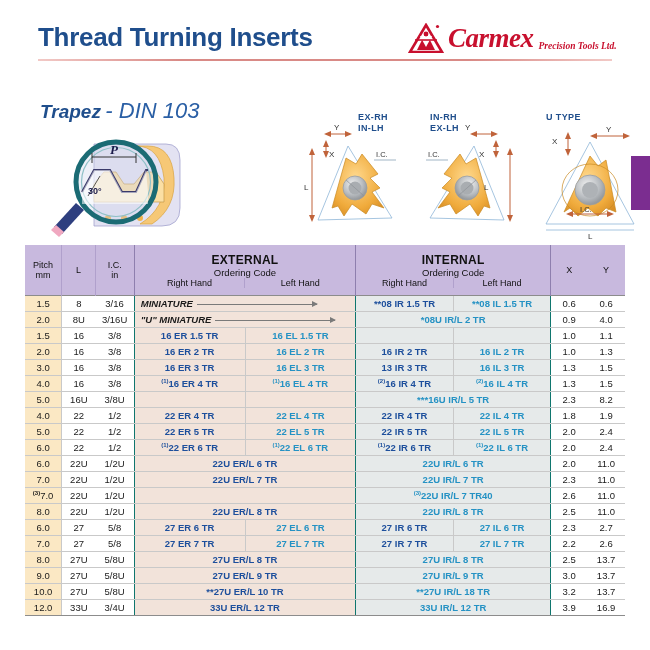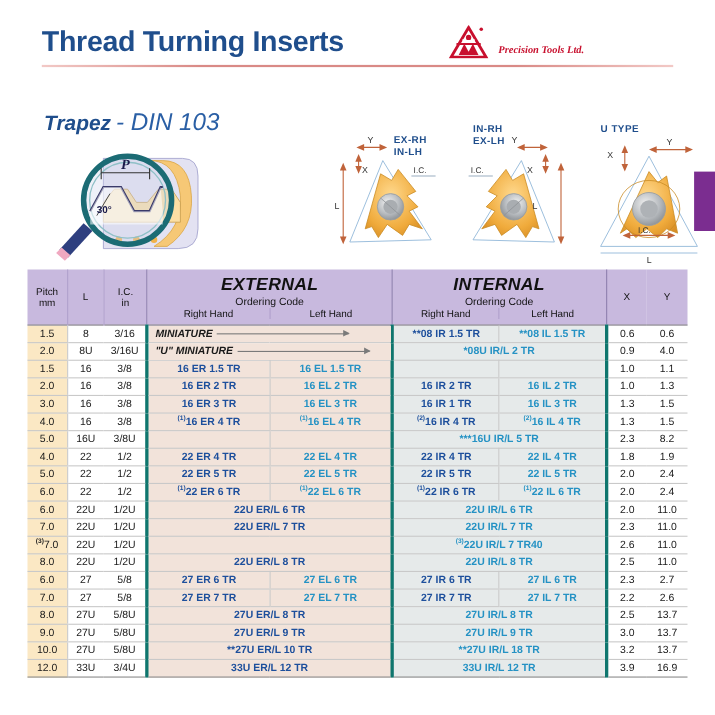--- a/index.html
+++ b/index.html
@@ -59,37 +59,37 @@
     position:absolute;left:25px;top:245px;width:600px;
     border-collapse:collapse;
     font-size:9px;color:#1a1a1a;
   }
   .tbl td,.tbl th{padding:0;margin:0;}
   .thead td{
     background:#c8b9de;color:#111;
     font-weight:bold;text-align:center;vertical-align:middle;
     height:50px;border:none;margin-top:28px;
   }
-  .th-big{font-size:16px;font-style:italic;font-weight:bold;letter-spacing:0.3px;}
+  .th-big{font-size:12px;font-weight:bold;letter-spacing:0.3px;}
   .th-mid{font-size:9.5px;font-weight:normal;}
   .th-sm{font-size:9px;font-weight:normal;}
   .hdr-sep{border-left:1px solid #8e7fae !important;}
   .hdr-inner{border-left:1px solid #b0a0cc !important;}
 
   .r td{height:15px;line-height:15px;text-align:center;vertical-align:middle;
         border-bottom:1px solid #c9c9c9;white-space:nowrap;}
   .c-pitch{background:#fbe8c4;width:43px;font-size:9.5px;color:#1a1a1a;}
   .c-l{background:#ffffff;width:40px;font-size:9.5px;}
   .c-ic{background:#ffffff;width:44px;font-size:9.5px;}
   .c-ext{background:#f2e3da;width:114px;font-size:9.5px;font-weight:bold;}
   .c-int{background:#e6eaea;width:112px;font-size:9.5px;font-weight:bold;}
   .c-xy{background:#ffffff;width:46px;font-size:9.5px;}
   .rh{color:#1d4f9c;}
   .lh{color:#2592c4;}
-  .sep-l{border-left:3px solid #0f766e;}
+  .sep-l{border-left:1px solid #0f766e;}
   .sep-ln{border-left:1px solid #c9c9c9;}
   .grp-top td{border-top:1px solid #8c8c8c;}
   .tbl-top td{border-top:1px solid #8c8c8c;}
   .tbl-bot td{border-bottom:1px solid #8c8c8c;}
   .ital{font-style:italic;font-weight:bold;color:#1a1a1a;font-size:9.5px;}
   sup{font-size:6px;vertical-align:super;line-height:0;font-weight:bold;}
   .mini-cell{position:relative;text-align:left !important;padding-left:6px !important;}
   .arrow-line{
     display:inline-block;vertical-align:middle;height:1px;background:#7a7a7a;
     position:relative;margin-left:4px;
@@ -116,20 +116,21 @@
       <span class="logo-mark">
         <svg width="36" height="30" viewBox="0 0 36 30">
           <polygon points="18,2 34,29 2,29" fill="none" stroke="#c8102e" stroke-width="2.6"></polygon>
           <polygon points="18,9 27,27 9,27" fill="#c8102e"></polygon>
           <polygon points="18,24 12,13 24,13" fill="#ffffff"></polygon>
           <line x1="7" y1="17" x2="29" y2="17" stroke="#c8102e" stroke-width="1.6"></line>
           <circle cx="18" cy="11" r="2.4" fill="#c8102e"></circle>
           <circle cx="29.5" cy="3.5" r="1.6" fill="#c8102e"></circle>
         </svg>
       </span>
+      <span class="logo-word">Carmex</span>
       <span class="logo-sub">Precision Tools Ltd.</span>
     </div>
   </div>
 
   <div class="trapez">
     <b>Trapez</b>
     <span>- DIN 103</span>
   </div>
 
   <div class="magnifier">
@@ -156,21 +157,21 @@
 
       <path d="M40 66 L52 46" stroke="#333" stroke-width="0.8" fill="none"></path>
       <text x="40" y="64" font-family="Liberation Sans, sans-serif" font-size="9" font-weight="bold" fill="#1a1a4a">30°</text>
 
       <path d="M36 80 L14 104 L6 97 L28 73 Z" fill="#2e3f7f"></path>
       <path d="M16 102 L8 95 L3 100 L11 107 Z" fill="#f0a8c0"></path>
     </svg>
   </div>
 
   <div class="diagrams">
-    <div class="dlabel" style="left:58px;top:0px;margin-top:10px;">
+    <div class="dlabel" style="left:58px;top:0px;">
       <span>EX-RH</span><br><span>IN-LH</span>
     </div>
     <div class="dlabel" style="left:130px;top:0px;">
       <span>IN-RH</span><br><span>EX-LH</span>
     </div>
     <div class="dlabel" style="left:246px;top:0px;">
       <span>U  TYPE</span>
     </div>
 
     <svg width="340" height="128" viewBox="0 0 340 128">
@@ -344,21 +345,21 @@
           <td class="c-int sep-ln"><span class="lh">16   IL 2 TR</span></td>
           <td class="c-xy sep-l">1.0</td>
           <td class="c-xy">1.3</td>
         </tr>
         <tr class="r">
           <td class="c-pitch">3.0</td>
           <td class="c-l sep-ln">16</td>
           <td class="c-ic">3/8</td>
           <td class="c-ext sep-l"><span class="rh">16 ER 3   TR</span></td>
           <td class="c-ext sep-ln"><span class="lh">16 EL 3   TR</span></td>
-          <td class="c-int sep-l"><span class="rh">16 IR   1 TR</span></td>
+          <td class="c-int sep-l"><span class="rh">13 IR   3 TR</span></td>
           <td class="c-int sep-ln"><span class="lh">16   IL 3 TR</span></td>
           <td class="c-xy sep-l">1.3</td>
           <td class="c-xy">1.5</td>
         </tr>
         <tr class="r">
           <td class="c-pitch">4.0</td>
           <td class="c-l sep-ln">16</td>
           <td class="c-ic">3/8</td>
           <td class="c-ext sep-l"><span class="rh"><sup>(1)</sup>16 ER 4   TR</span></td>
           <td class="c-ext sep-ln"><span class="lh"><sup>(1)</sup>16 EL 4   TR</span></td>

